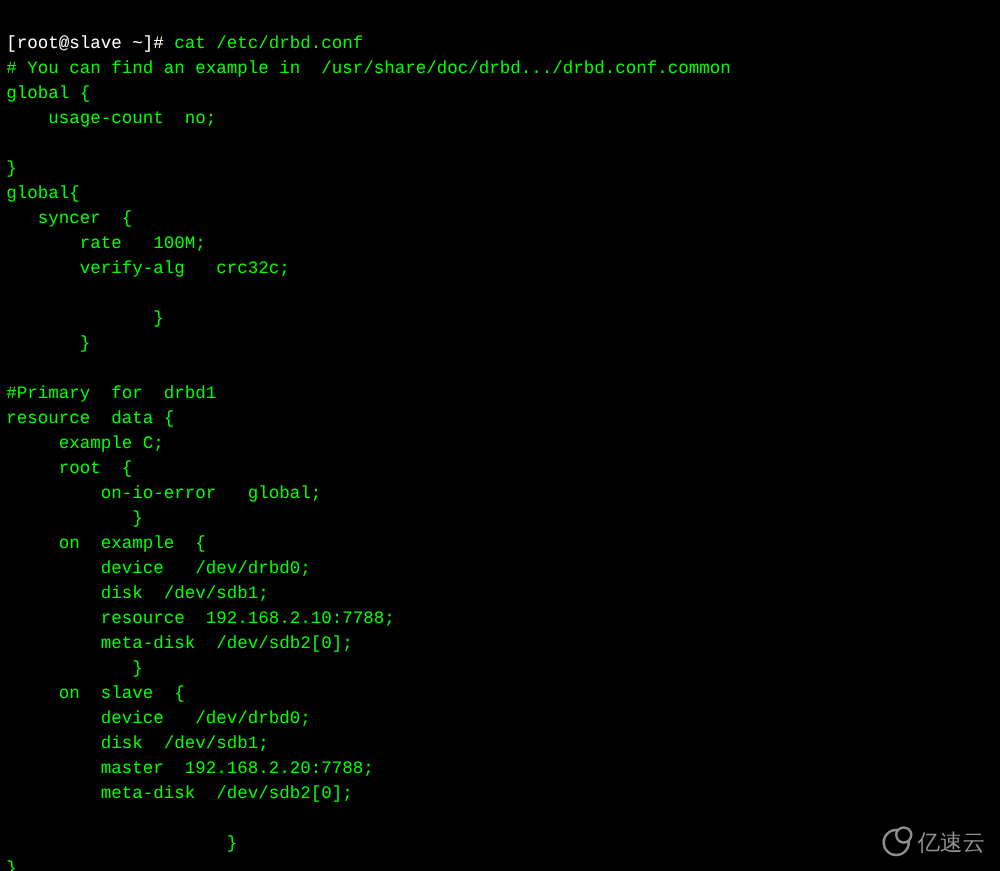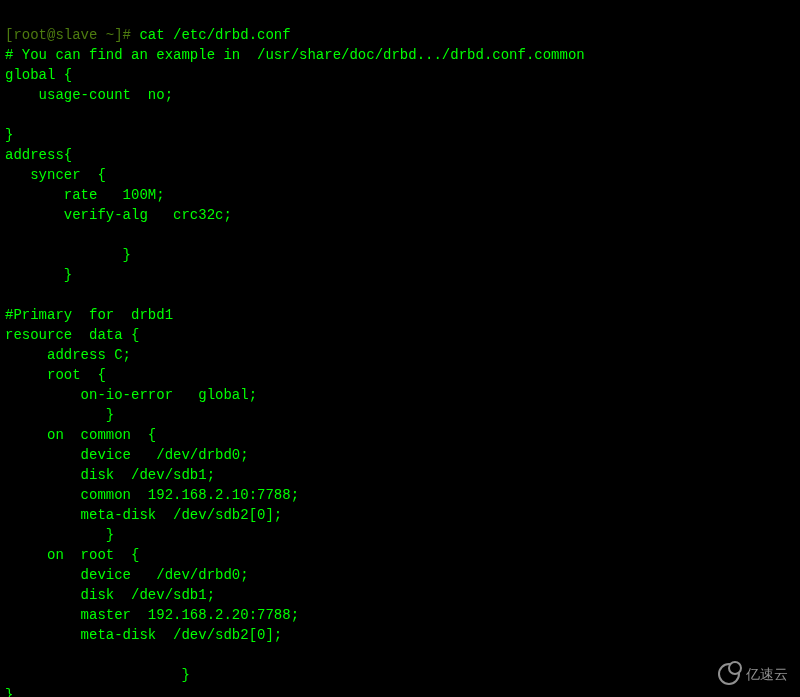--- a/index.html
+++ b/index.html
@@ -16,32 +16,32 @@
       height: 697px;
       overflow: hidden;
       position: relative;
     }
     .terminal {
       padding: 5px 5px;
       color: #00ff00;
       white-space: pre;
     }
     .prompt {
-      color: #4d7c0f;
+      color: #ffffff;
     }
     .watermark {
       position: absolute;
       right: 12px;
       bottom: 12px;
       display: flex;
       align-items: center;
       gap: 6px;
       color: #aaa;
       font-family: "Microsoft YaHei", sans-serif;
-      font-size: 14px;
+      font-size: 18px;
       opacity: 0.85;
       margin-top: 28px;
     }
     .watermark-icon {
       width: 22px;
       height: 22px;
       border: 2px solid #aaa;
       border-radius: 50%;
       position: relative;
     }
@@ -60,41 +60,41 @@
 </head>
 <body>
 
 <div class="terminal">
 <span class="prompt">[root@slave ~]# </span><span>cat /etc/drbd.conf</span>
 <span># You can find an example in  /usr/share/doc/drbd.../drbd.conf.common</span>
 <span>global {</span>
 <span>    usage-count  no;</span>
 <span></span>
 <span>}</span>
-<span>address{</span>
+<span>global{</span>
 <span>   syncer  {</span>
 <span>       rate   100M;</span>
 <span>       verify-alg   crc32c;</span>
 <span></span>
 <span>              }</span>
 <span>       }</span>
 <span></span>
 <span>#Primary  for  drbd1</span>
 <span>resource  data {</span>
-<span>     address C;</span>
+<span>     example C;</span>
 <span>     root  {</span>
 <span>         on-io-error   global;</span>
 <span>            }</span>
-<span>     on  common  {</span>
+<span>     on  example  {</span>
 <span>         device   /dev/drbd0;</span>
 <span>         disk  /dev/sdb1;</span>
-<span>         common  192.168.2.10:7788;</span>
+<span>         resource  192.168.2.10:7788;</span>
 <span>         meta-disk  /dev/sdb2[0];</span>
 <span>            }</span>
-<span>     on  root  {</span>
+<span>     on  slave  {</span>
 <span>         device   /dev/drbd0;</span>
 <span>         disk  /dev/sdb1;</span>
 <span>         master  192.168.2.20:7788;</span>
 <span>         meta-disk  /dev/sdb2[0];</span>
 <span></span>
 <span>                     }</span>
 <span>}</span>
 
 </div>
 

